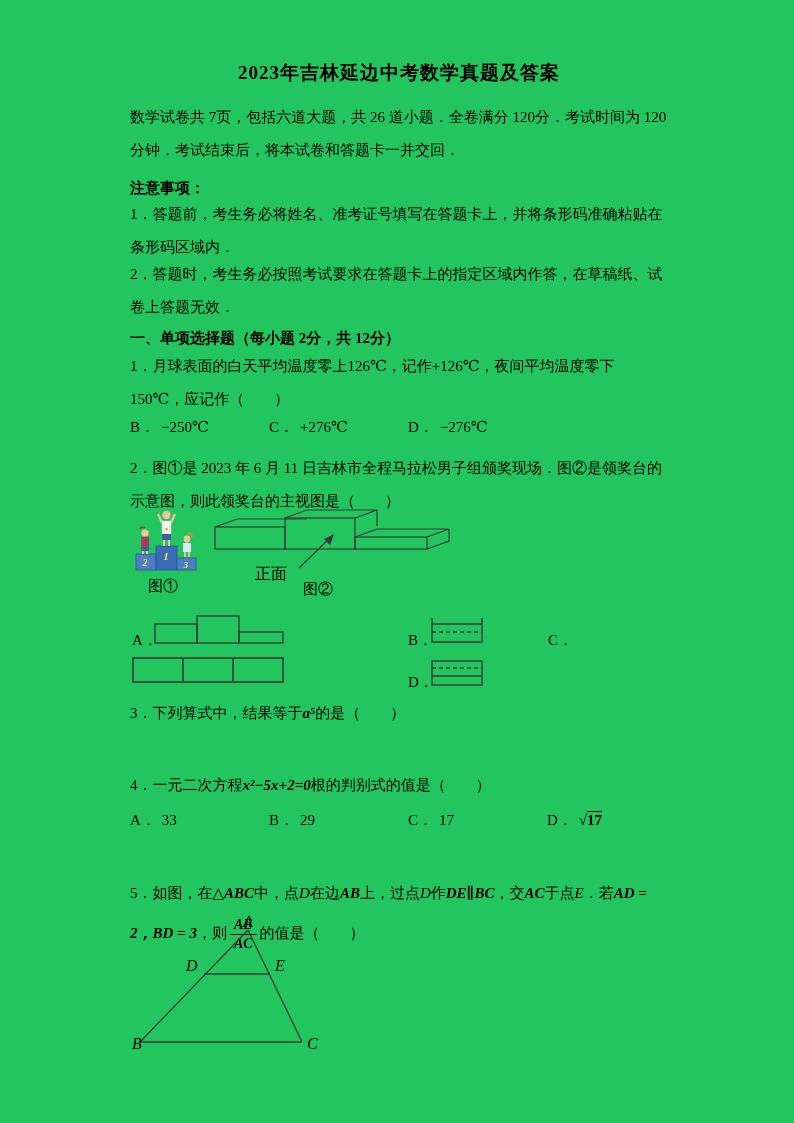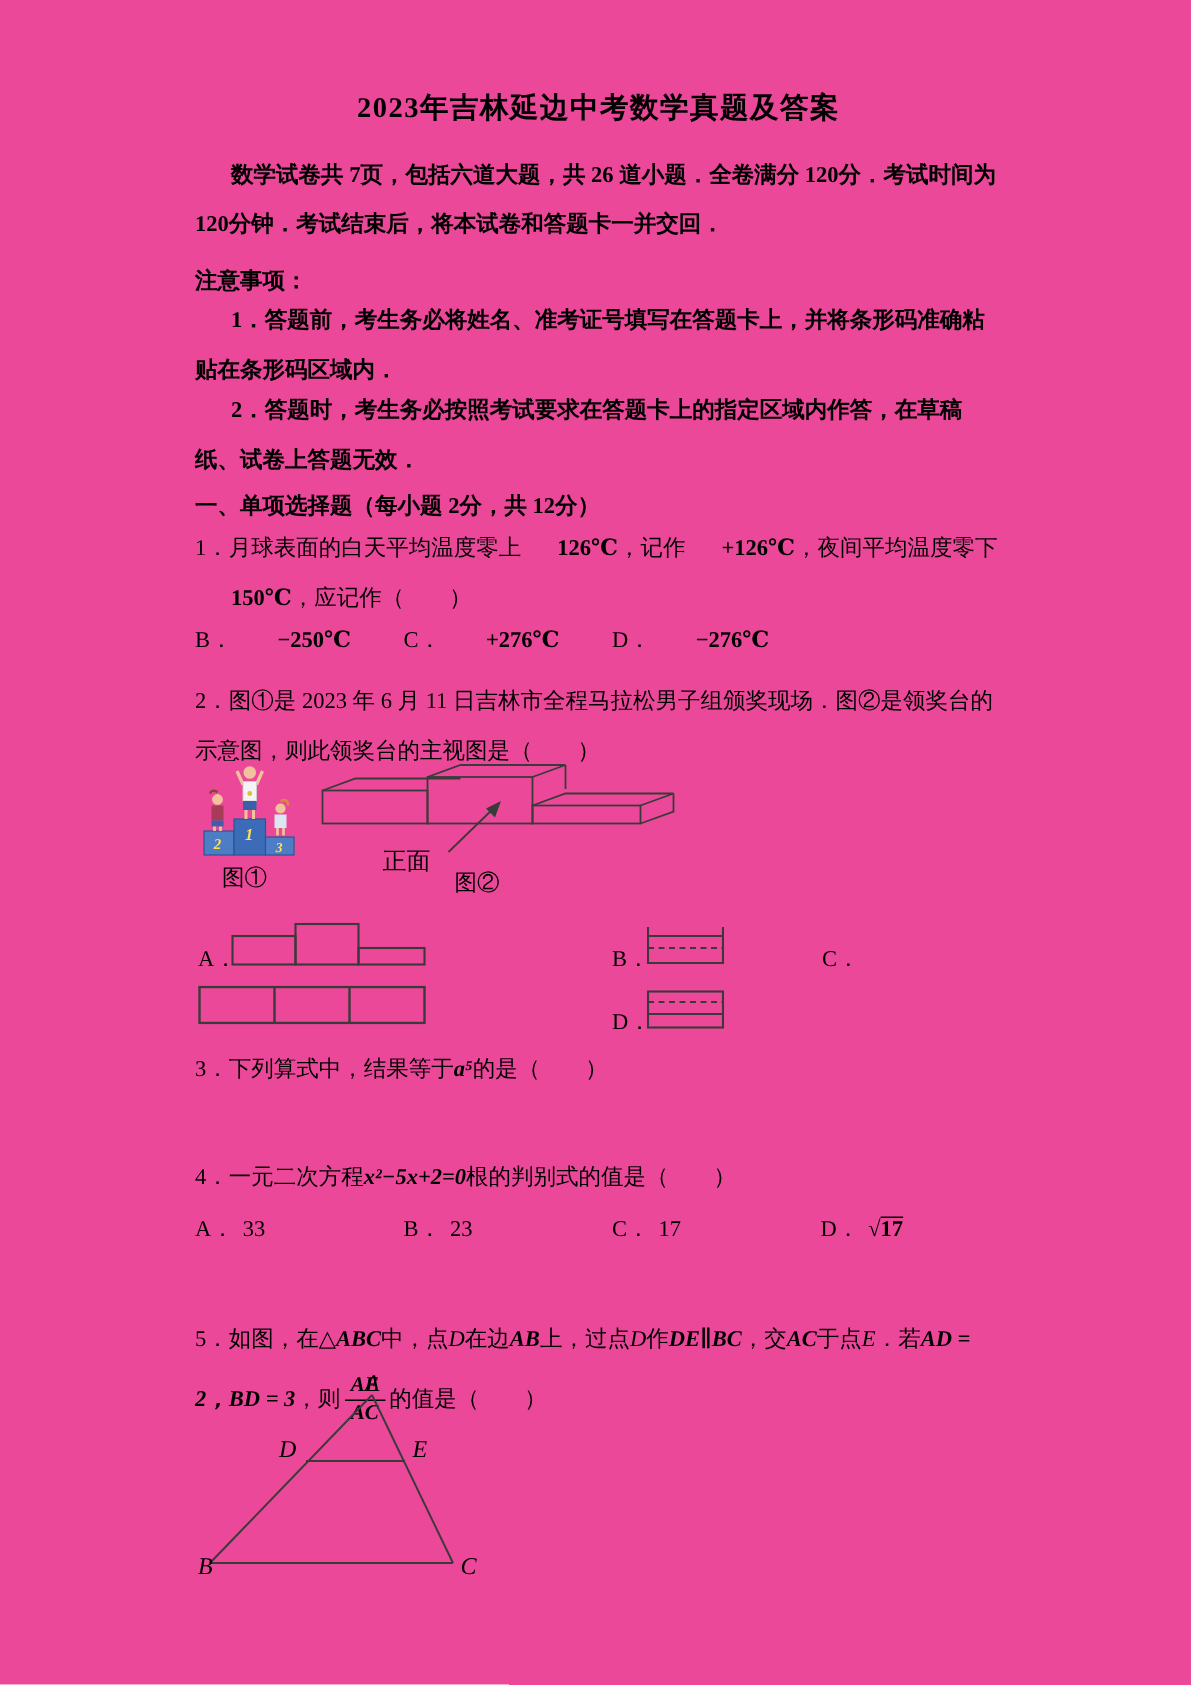--- a/index.html
+++ b/index.html
@@ -1,19 +1,19 @@
 <!DOCTYPE html>
 <html><head>
 <meta charset="utf-8">
 <style>
   html,body{margin:0;padding:0;background:#ffffff;}
   .page{
     position:relative;
     width:794px;height:1123px;
-    background:#ec4899;
+    background:#22c55e;
     font-family:"Liberation Serif","DejaVu Serif",serif;
     color:#000;
     overflow:hidden;
   }
   .blk{position:absolute;left:130px;width:538px;font-size:15px;line-height:33px;margin:0;}
   .title{top:56px;text-align:center;font-size:19px;font-weight:bold;line-height:34px;letter-spacing:1px;}
   .bold{font-weight:bold;}
   .intro{top:101px;font-weight:bold;}
   .notice-h{top:172px;}
   .notice-1{top:198px;font-weight:bold;}
@@ -26,21 +26,21 @@
   .q2-opts{top:608px;height:92px;}
   .q3-text{top:697px;}
   .q3-opts{top:735px;}
   .q4-text{top:769px;}
   .q4-opts{top:805px;}
   .q5-text{top:873px;line-height:40px;}
   .tri-fig{top:916px;height:150px;}
 
   
   .seg-n{font-weight:normal;}
-  .seg-b{font-weight:bold;margin-left:24px;}
+  .seg-b{font-weight:normal;}
   .seg-i{font-style:italic;}
   .seg-bi{font-weight:bold;font-style:italic;}
 
   
   .opt-row{display:flex;line-height:30px;}
   .opt{width:139px;white-space:nowrap;}
   .opt:last-child{width:auto;}
   .opt-label{margin-right:6px;}
 
   
@@ -176,21 +176,21 @@
         <path d="M1 17 L51 17"></path>
       </g>
     </svg>
   </div>
 
   <p class="blk q3-text"><span class="seg seg-n">3．下列算式中，结果等于</span><span class="seg seg-bi">a⁵</span><span class="seg seg-n">的是（　　）</span></p>
 
   <p class="blk q4-text"><span class="seg seg-n">4．一元二次方程</span><span class="seg seg-bi">x²−5x+2=0</span><span class="seg seg-n">根的判别式的值是（　　）</span></p>
   <div class="blk opt-row q4-opts">
       <span class="opt"><span class="opt-label">A．</span><span class="seg seg-n">33</span></span>
-      <span class="opt"><span class="opt-label">B．</span><span class="seg seg-n">23</span></span>
+      <span class="opt"><span class="opt-label">B．</span><span class="seg seg-n">29</span></span>
       <span class="opt"><span class="opt-label">C．</span><span class="seg seg-n">17</span></span>
       <span class="opt"><span class="opt-label">D．</span><span class="sqrt"><span>√</span><span class="sqrt-body">17</span></span></span>
     </div>
 
   <p class="blk q5-text"><span class="seg seg-n">5．如图，在</span><span class="seg seg-bi">△ABC</span><span class="seg seg-n">中，点</span><span class="seg seg-i">D</span><span class="seg seg-n">在边</span><span class="seg seg-bi">AB</span><span class="seg seg-n">上，过点</span><span class="seg seg-i">D</span><span class="seg seg-n">作</span><span class="seg seg-bi">DE∥BC</span><span class="seg seg-n">，交</span><span class="seg seg-bi">AC</span><span class="seg seg-n">于点</span><span class="seg seg-i">E</span><span class="seg seg-n">．若</span><span class="seg seg-bi">AD = 2，BD = 3</span><span class="seg seg-n">，则</span><span class="frac"><span class="frac-num">AE</span><span class="frac-den">AC</span></span><span class="seg seg-n">的值是（　　）</span></p>
 
   <div class="blk tri-fig">
     <svg width="210" height="142" viewBox="0 0 210 142">
       <g fill="none" stroke="#3a3a3a" stroke-width="1.3">
         <path d="M118 14 L10 126"></path>

